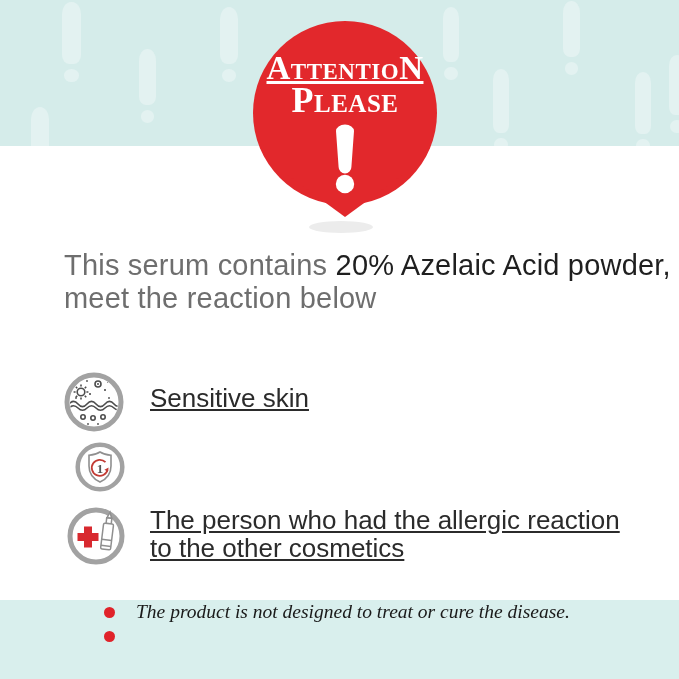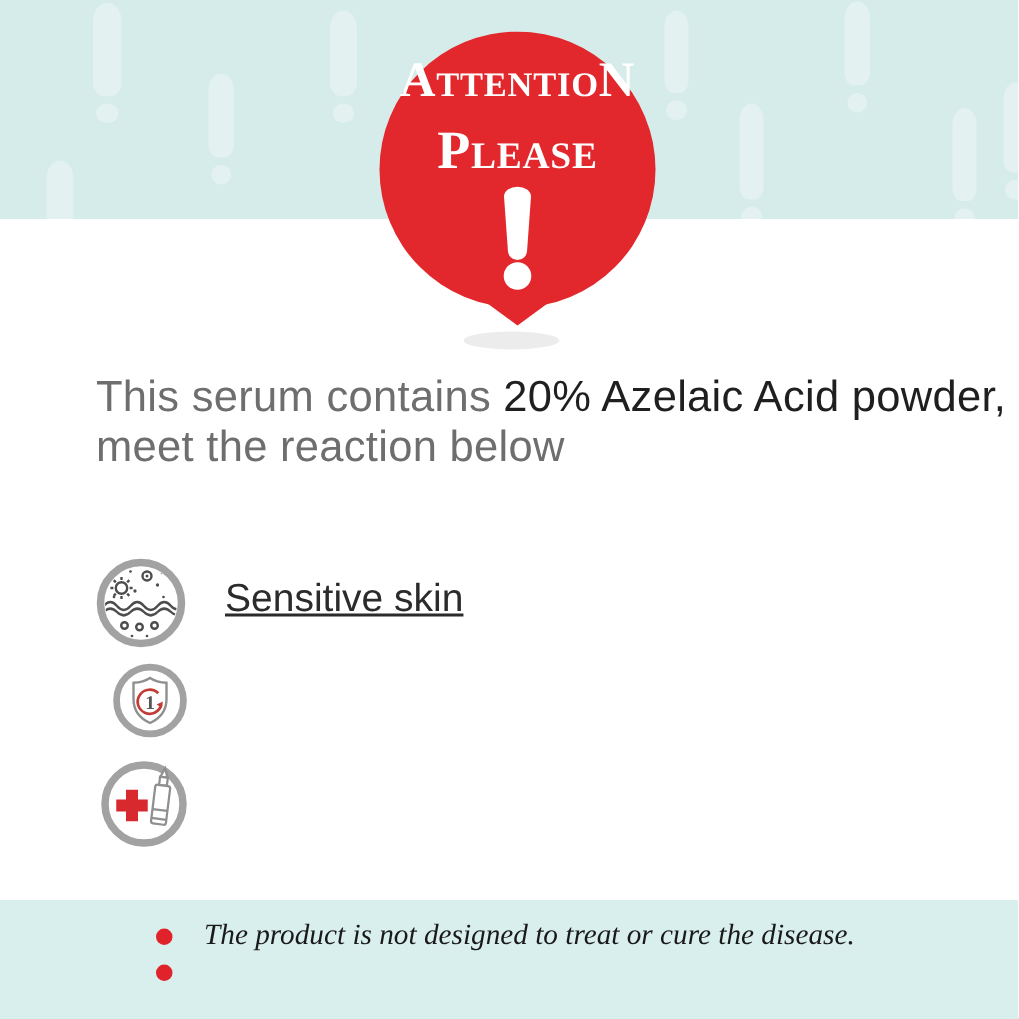--- a/index.html
+++ b/index.html
@@ -11,42 +11,42 @@
   .top-band{position:absolute;left:0;top:0;width:679px;height:146px;background:var(--band_teal);overflow:hidden;}
   .xm{position:absolute;}
   .xm .bar{background:var(--excl_light);border-radius:9px 9px 7px 7px / 12px 12px 9px 9px;width:100%;}
   .xm .dot{background:var(--excl_light);border-radius:50%;height:13px;width:82%;margin:5px auto 0;}
   
   .balloon-shadow{position:absolute;left:309px;top:221px;width:64px;height:12px;border-radius:50%;background:var(--shadow_gray);}
   .balloon-svg{position:absolute;left:251px;top:21px;width:188px;height:200px;}
   .balloon-fill{fill:var(--balloon_red);}
   .balloon-text{position:absolute;left:251px;top:21px;width:188px;text-align:center;color:#fff;
     font-family:"Liberation Serif",serif;font-weight:bold;font-variant:small-caps;}
-  .balloon-line1{position:absolute;top:20px;width:100%;font-size:33px;line-height:26px;letter-spacing:.5px;}
+  .balloon-line1{position:absolute;top:34px;width:100%;font-size:33px;line-height:26px;letter-spacing:.5px;text-decoration:underline;}
   .balloon-line2{position:absolute;top:67px;width:100%;font-size:36px;line-height:24px;letter-spacing:.5px;}
   
   .intro{position:absolute;left:44px;top:249px;width:610px;font-size:29px;line-height:33px;letter-spacing:.2px;margin-left:20px;}
   .t-gray{color:var(--text_gray);}
   .t-dark{color:var(--text_dark);}
   .t-underline{border-bottom:2px solid var(--underline_red);padding-bottom:2px;}
   
   .crit-icon{position:absolute;}
   .crit-label{position:absolute;left:150px;font-size:26px;line-height:28px;color:var(--label_dark);white-space:pre-line;text-decoration:underline;}
   .ring{fill:#fff;stroke:var(--ring_gray);}
   .sk{stroke:var(--icon_stroke);fill:none;stroke-width:1.6;}
   .sk-dot{fill:var(--icon_stroke);stroke:none;}
   .sh{stroke:var(--shield_stroke);fill:#fff;stroke-width:1.6;}
   .arc{stroke:var(--arc_red);fill:none;stroke-width:1.8;}
   .arc-head{fill:var(--arc_red);stroke:none;}
   .one{fill:#555;font-family:"Liberation Serif",serif;font-weight:bold;font-size:13px;}
   .cross{fill:var(--cross_red);stroke:none;}
   .tube{stroke:var(--shield_stroke);fill:#fff;stroke-width:1.5;}
   
   .bottom-band{position:absolute;left:0;top:600px;width:679px;height:79px;background:var(--band_bottom_teal);
-    box-sizing:border-box;padding-top:12px;}
+    box-sizing:border-box;}
   .fn-row{display:flex;align-items:center;height:24px;margin-left:104px;}
   .fn-bullet{width:11px;height:11px;border-radius:50%;background:var(--bullet_red);flex:0 0 auto;}
   .fn-text{margin-left:21px;font-family:"Liberation Serif",serif;font-style:italic;font-size:19.5px;color:var(--footnote_dark);}
 </style>
 </head>
 <body>
 
 <div class="canvas">
 
   <div class="top-band">
@@ -155,20 +155,22 @@
     <circle class="ring" cx="29" cy="29" r="26" stroke-width="5"></circle>
     <path class="cross" d="M17,19.5 h8 v6.5 h6.5 v8 h-6.5 v6.5 h-8 v-6.5 h-6.5 v-8 h6.5 z"></path>
     <g transform="rotate(7 40 30)">
       <path class="tube" d="M37.6,11 L40,5 L42.4,11 Z"></path>
       <rect class="tube" x="37.4" y="11" width="5.2" height="5.5"></rect>
       <rect class="tube" x="35" y="16.5" width="10" height="26" rx="1.5"></rect>
       <line class="tube" x1="35" y1="33" x2="45" y2="33"></line>
       <line class="tube" x1="35" y1="39" x2="45" y2="39"></line>
     </g>
   </svg>
+  <div class="crit-label" style="top:506px">The person who had the allergic reaction
+to the other cosmetics</div>
 
   <div class="bottom-band">
     <div class="fn-row">
       <span class="fn-bullet"></span>
       <span class="fn-text">The product is not designed to treat or cure the disease.</span>
     </div>
     <div class="fn-row">
       <span class="fn-bullet"></span>
     </div>
   </div>

